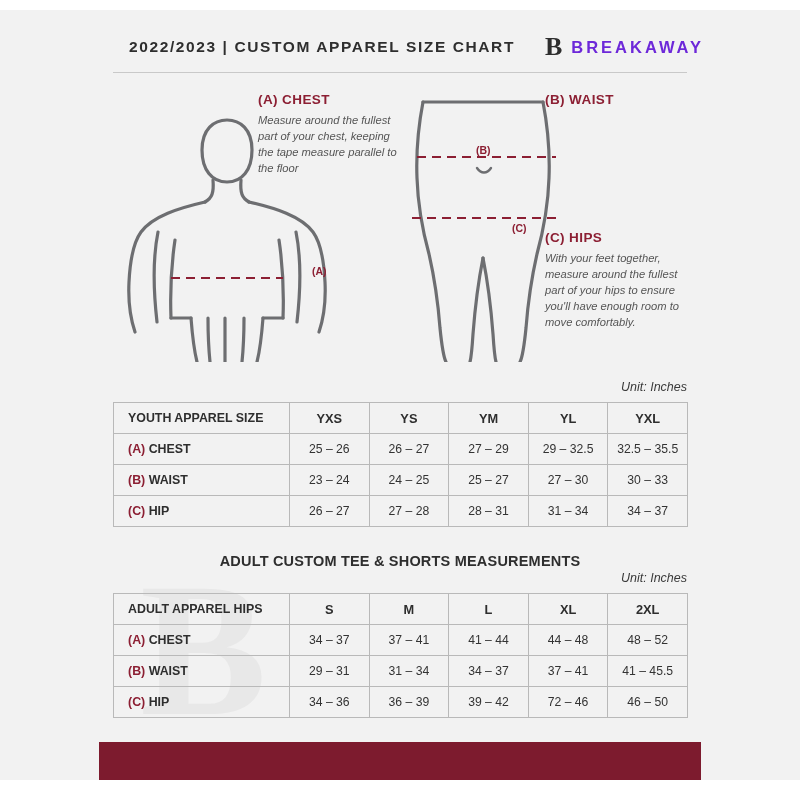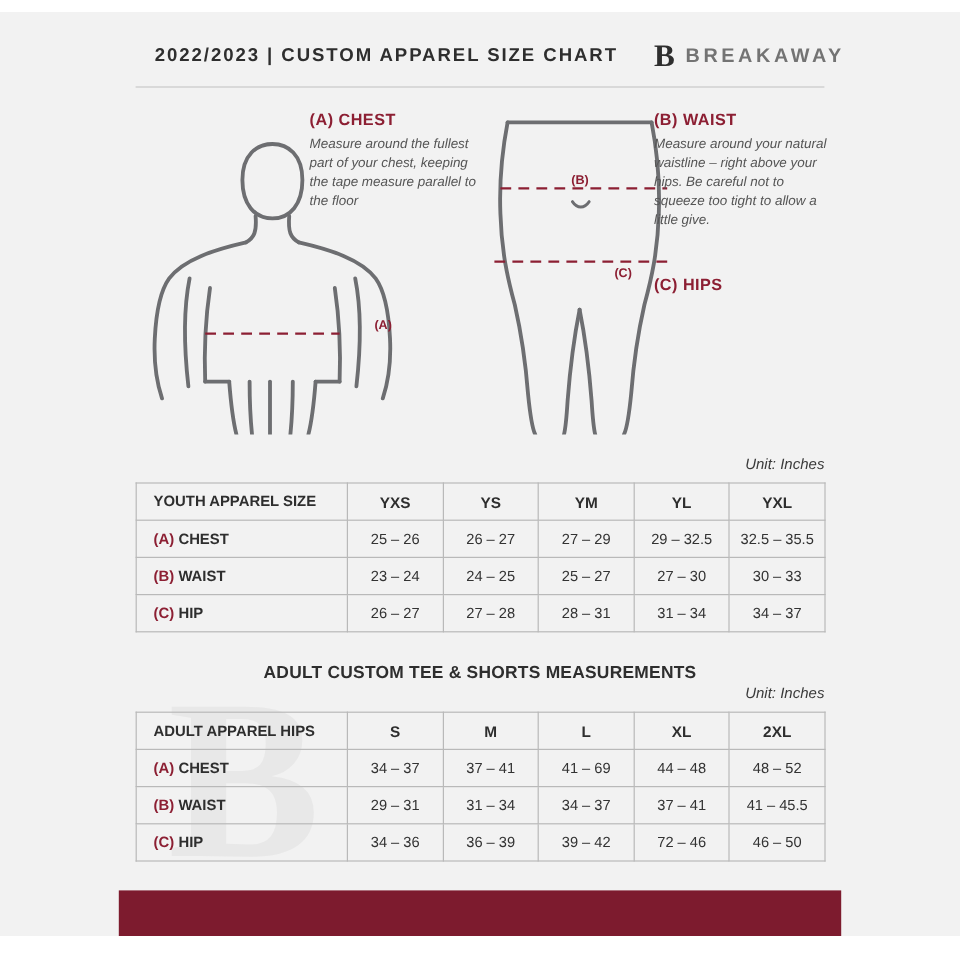--- a/index.html
+++ b/index.html
@@ -73,21 +73,21 @@
     font-size: 26px;
     font-weight: bold;
     color: #2e2e2e;
     line-height: 1;
     letter-spacing: -1px;
   }
   .brand-name {
     font-size: 16.5px;
     font-weight: bold;
     letter-spacing: 3px;
-    color: #737373;
+    color: #6d28d9;
   }
   .header-rule {
     position: absolute;
     left: 113px;
     top: 62px;
     width: 574px;
     height: 1px;
     background: #c9c9c9;
   }
   
@@ -276,24 +276,24 @@
       <div class="label-ab" style="left:199px; top:183px;">(A)</div>
       <div class="label-ab" style="left:363px; top:62px;">(B)</div>
       <div class="label-ab" style="left:399px; top:140px;">(C)</div>
 
       <div class="note note-chest">
         <div class="note-title">(A) CHEST</div>
         <div class="note-body">Measure around the fullest part of your chest, keeping the tape measure parallel to the floor</div>
       </div>
       <div class="note note-waist">
         <div class="note-title">(B) WAIST</div>
-        <div class="note-body">Measure around your natural waistline – right above your hips. Be careful not to squeeze too tight to allow a little give.</div>
       </div>
       <div class="note note-hips">
         <div class="note-title">(C) HIPS</div>
+        <div class="note-body">With your feet together, measure around the fullest part of your hips to ensure you'll have enough room to move comfortably.</div>
       </div>
     </div>
 
     <div class="section sec-youth">
       <div class="sec-unit">Unit: Inches</div>
       <table class="size">
         <colgroup>
           <col class="firstcol">
             <col class="datacol">
             <col class="datacol">
@@ -372,21 +372,21 @@
           </tr>
         </thead>
         <tbody>
           <tr>
             <td class="rowlabel">
               <span class="tag">(A)</span>
               <span>CHEST</span>
             </td>
             <td class="val">34 – 37</td>
             <td class="val">37 – 41</td>
-            <td class="val">41 – 69</td>
+            <td class="val">41 – 44</td>
             <td class="val">44 – 48</td>
             <td class="val">48 – 52</td>
           </tr>
           <tr>
             <td class="rowlabel">
               <span class="tag">(B)</span>
               <span>WAIST</span>
             </td>
             <td class="val">29 – 31</td>
             <td class="val">31 – 34</td>

